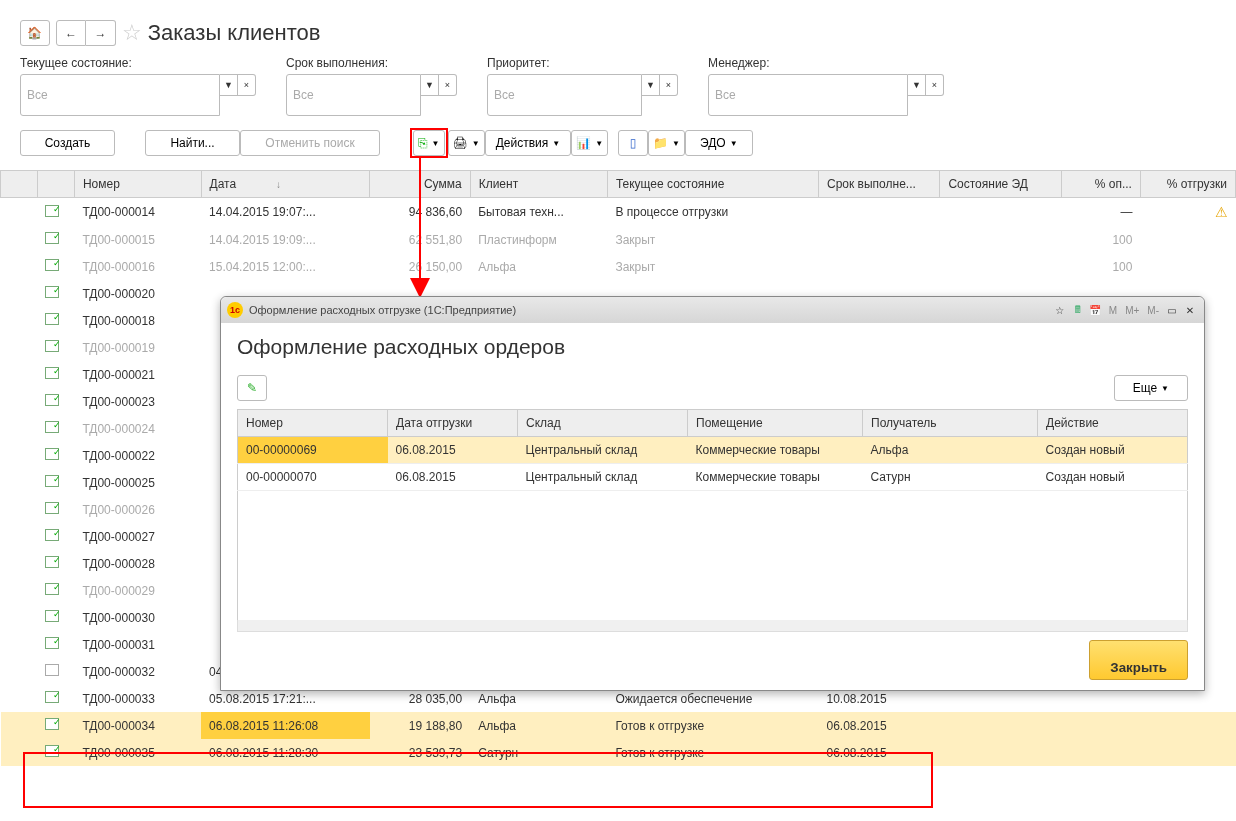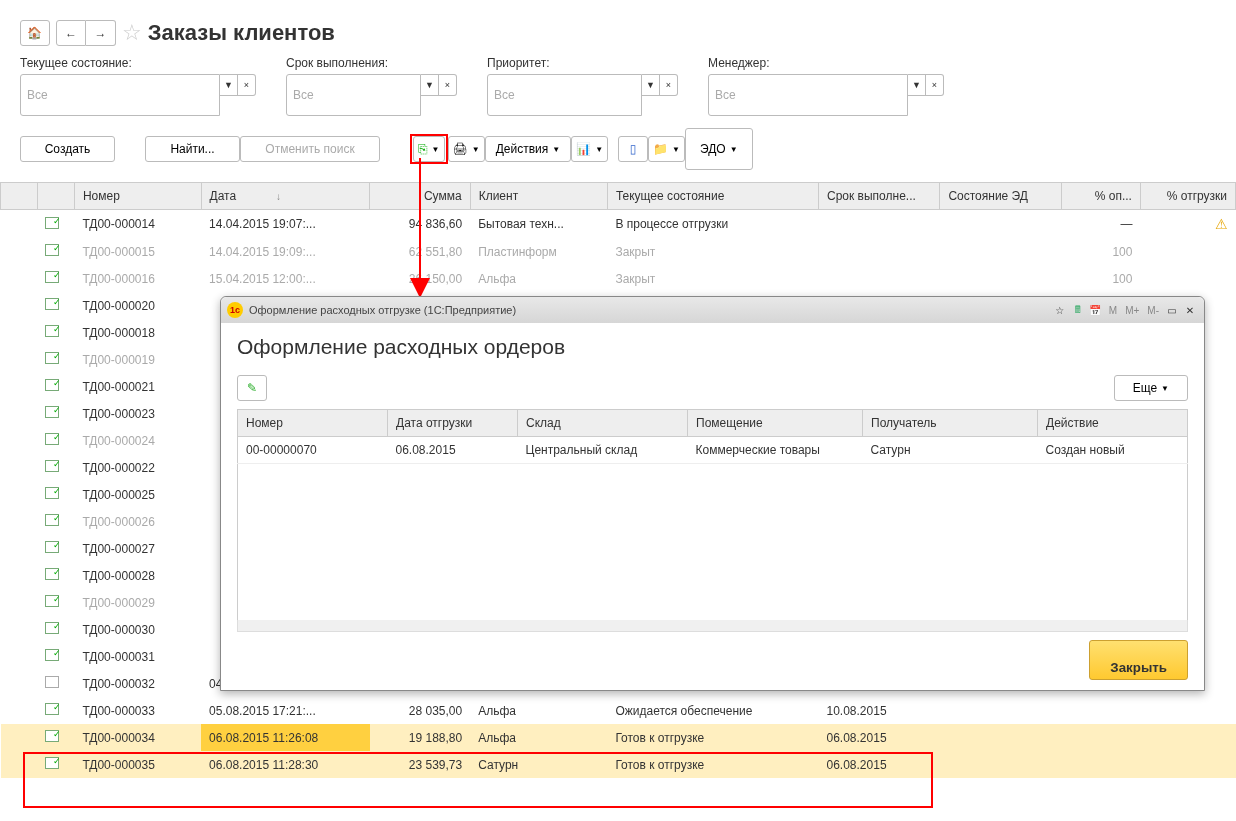--- a/index.html
+++ b/index.html
@@ -4,21 +4,21 @@
 <style>
 * { box-sizing: border-box; margin: 0; padding: 0; }
 body { font-family: Arial, sans-serif; font-size: 12px; color: #333; background: #fff; }
 .toolbar-top { display: flex; align-items: center; gap: 6px; padding: 20px 20px 10px 20px; }
 .btn { display: inline-flex; align-items: center; justify-content: center; border: 1px solid #bbb; background: #fff; border-radius: 3px; padding: 4px 10px; height: 26px; min-width: 30px; cursor: pointer; font-size: 12px; }
 .btn-sq { width: 30px; min-width: 30px; padding: 0; }
 .btn-group { display: inline-flex; }
 .btn-group .btn:first-child { border-radius: 3px 0 0 3px; }
 .btn-group .btn:last-child { border-radius: 0 3px 3px 0; border-left: none; }
 .star { color: #ccc; font-size: 22px; }
-.title { font-size: 22px; font-weight: bold; }
+.title { font-size: 22px; font-weight: normal; }
 .filters { display: flex; gap: 30px; padding: 0 20px; }
 .filter { display: flex; flex-direction: column; gap: 4px; }
 .filter-label { font-size: 12px; color: #333; }
 .combo { display: flex; }
 .combo-input { border: 1px solid #bbb; border-radius: 3px 0 0 3px; padding: 20px 6px; height: 22px; font-size: 12px; color: #aaa; }
 .combo-btn { border: 1px solid #bbb; border-left: none; width: 18px; height: 22px; display: flex; align-items: center; justify-content: center; font-size: 9px; cursor: pointer; }
 .combo .combo-btn:last-child { border-radius: 0 3px 3px 0; }
 .actions-bar { display: flex; padding: 12px 20px 8px 20px; align-items: center; }
 .btn-disabled { color: #aaa; cursor: default; }
 .caret { font-size: 8px; margin-left: 4px; }
@@ -140,21 +140,21 @@
       <span class="caret">▼</span>
     </button>
   <div class="edo-sep"></div>
   <button class="btn btn-sq">
       <span style="color:#36c">▯</span>
     </button>
   <button class="btn" style="padding:0 4px">
       <span class="btn-ico" style="color:#da3">📁</span>
       <span class="caret">▼</span>
     </button>
-  <button class="btn" style="padding:20px 14px">
+  <button class="btn" style="padding:4px 14px">
       <span>ЭДО</span>
       <span class="caret">▼</span>
     </button>
 </div>
 
 <table class="main-table" id="main-table">
     <thead>
       <tr>
         <th style="width:35px"></th>
         <th style="width:35px"></th>
@@ -492,20 +492,28 @@
           <tr>
             <th style="width:150px">Номер</th>
             <th style="width:130px">Дата отгрузки</th>
             <th style="width:170px">Склад</th>
             <th style="width:175px">Помещение</th>
             <th style="width:175px">Получатель</th>
             <th style="width:150px">Действие</th>
           </tr>
         </thead>
         <tbody>
+          <tr class="sel">
+            <td class="num-col">00-00000069</td>
+    <td>06.08.2015</td>
+    <td>Центральный склад</td>
+    <td>Коммерческие товары</td>
+    <td>Альфа</td>
+    <td>Создан новый</td>
+          </tr>
           <tr>
             <td class="num-col">00-00000070</td>
     <td>06.08.2015</td>
     <td>Центральный склад</td>
     <td>Коммерческие товары</td>
     <td>Сатурн</td>
     <td>Создан новый</td>
           </tr>
         </tbody>
       </table>

